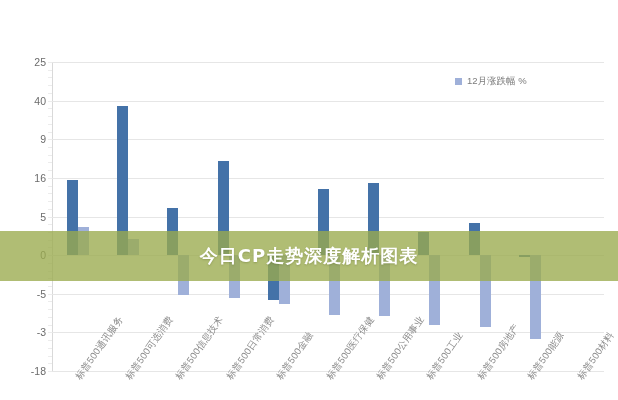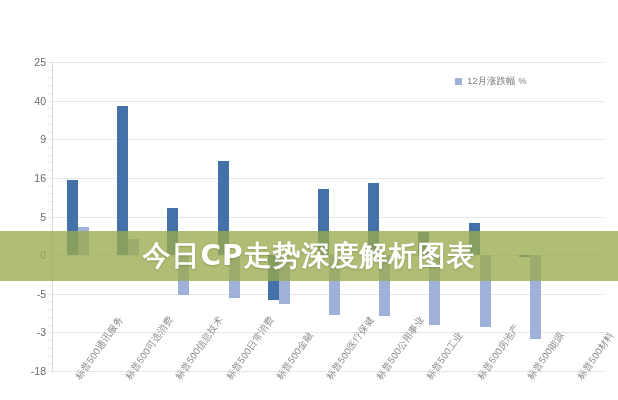--- a/index.html
+++ b/index.html
@@ -46,21 +46,21 @@
   .legend-swatch.s1{background:#9fb0d9;}
   .legend-text{font-size:9.5px;color:#7b7b7b;white-space:nowrap;}
 
   
   .overlay-band{
     position:absolute;left:0;top:183px;width:618px;height:50px;
     background:rgba(154,171,77,0.78);
     display:flex;align-items:center;justify-content:center;
   }
   .overlay-text{
-    font-size:28px;font-weight:bold;color:#ffffff;
+    font-size:18px;font-weight:bold;color:#ffffff;
     letter-spacing:1px;
     text-shadow:0 1px 2px rgba(90,100,40,0.35);
     font-family:"DejaVu Sans","Liberation Sans",sans-serif;
   }
 </style>
 </head>
 <body>
 
 <div id="chart-root">
 

